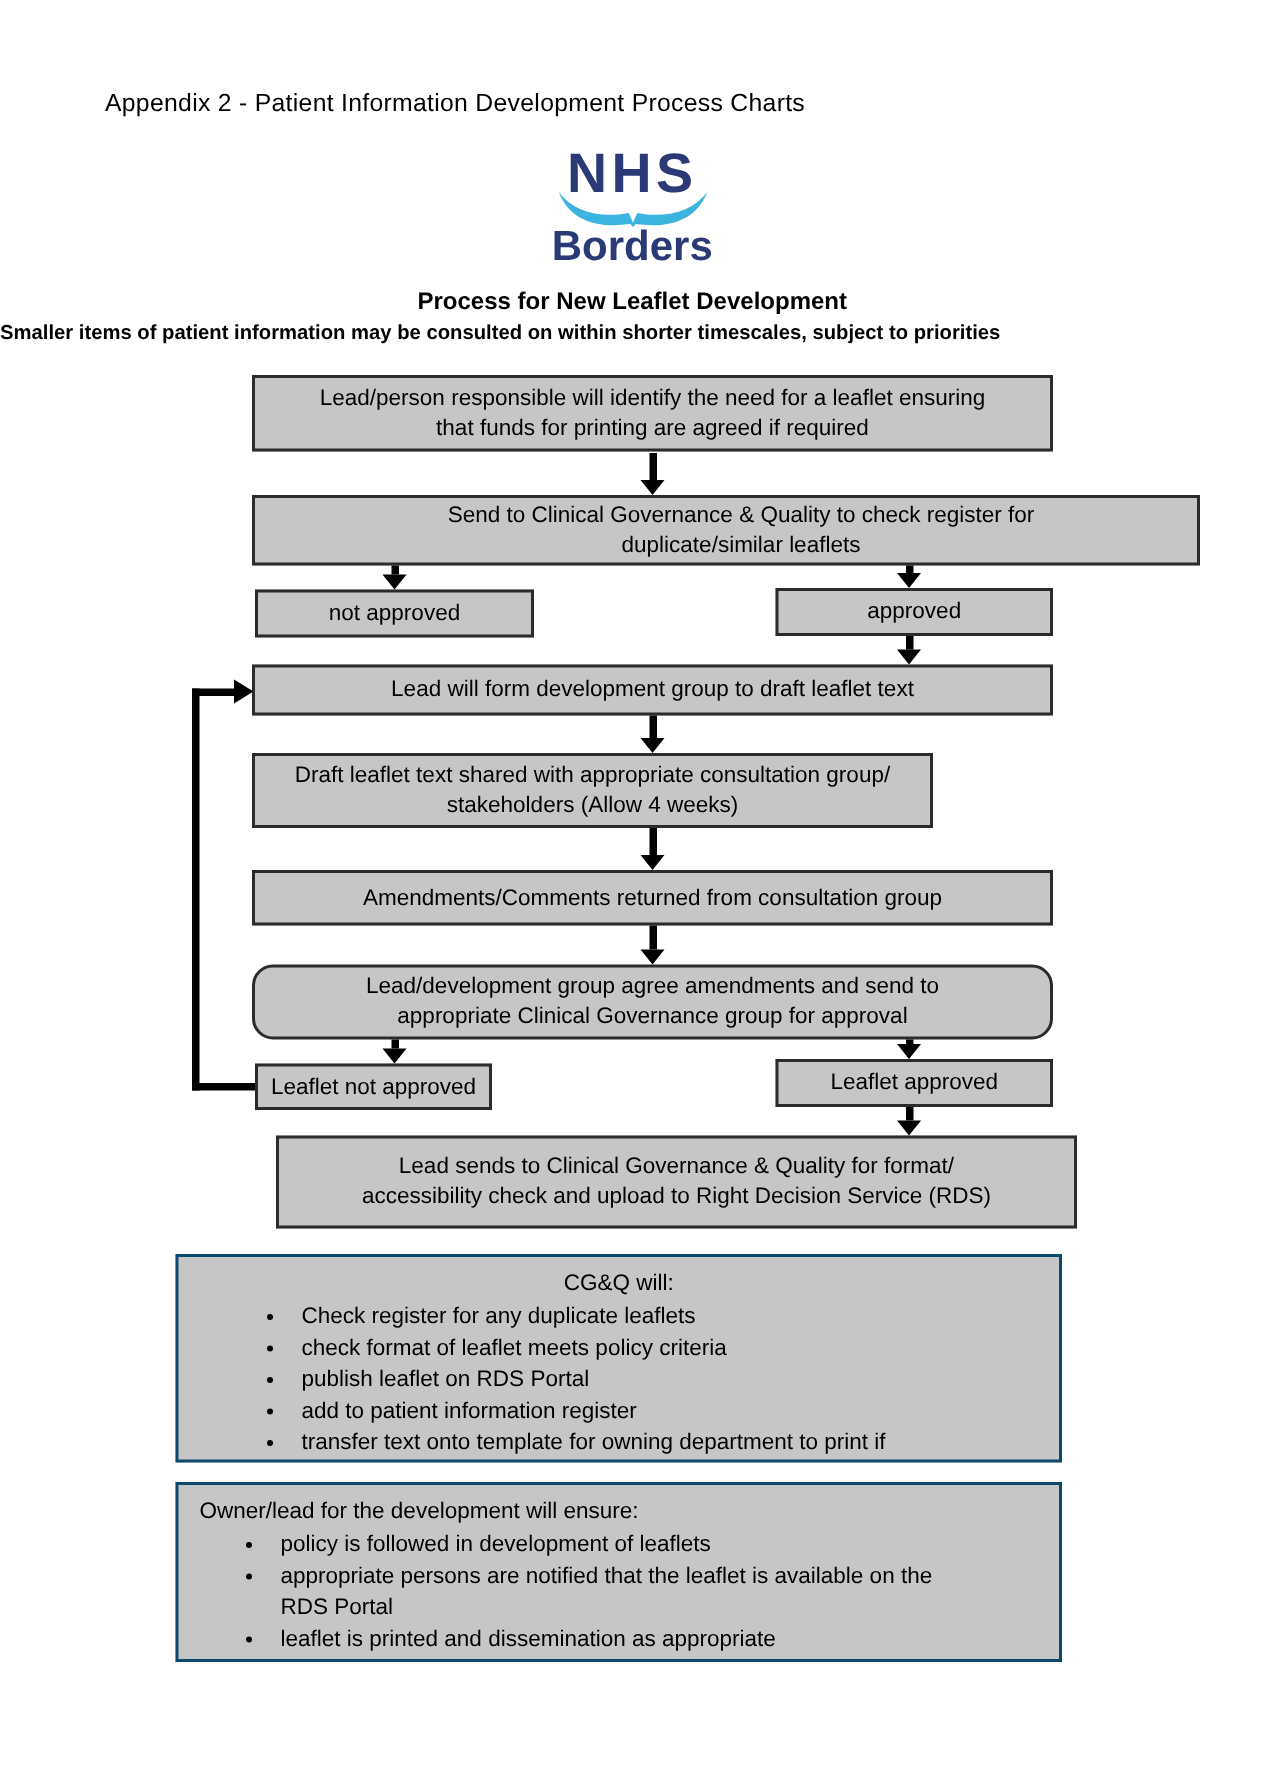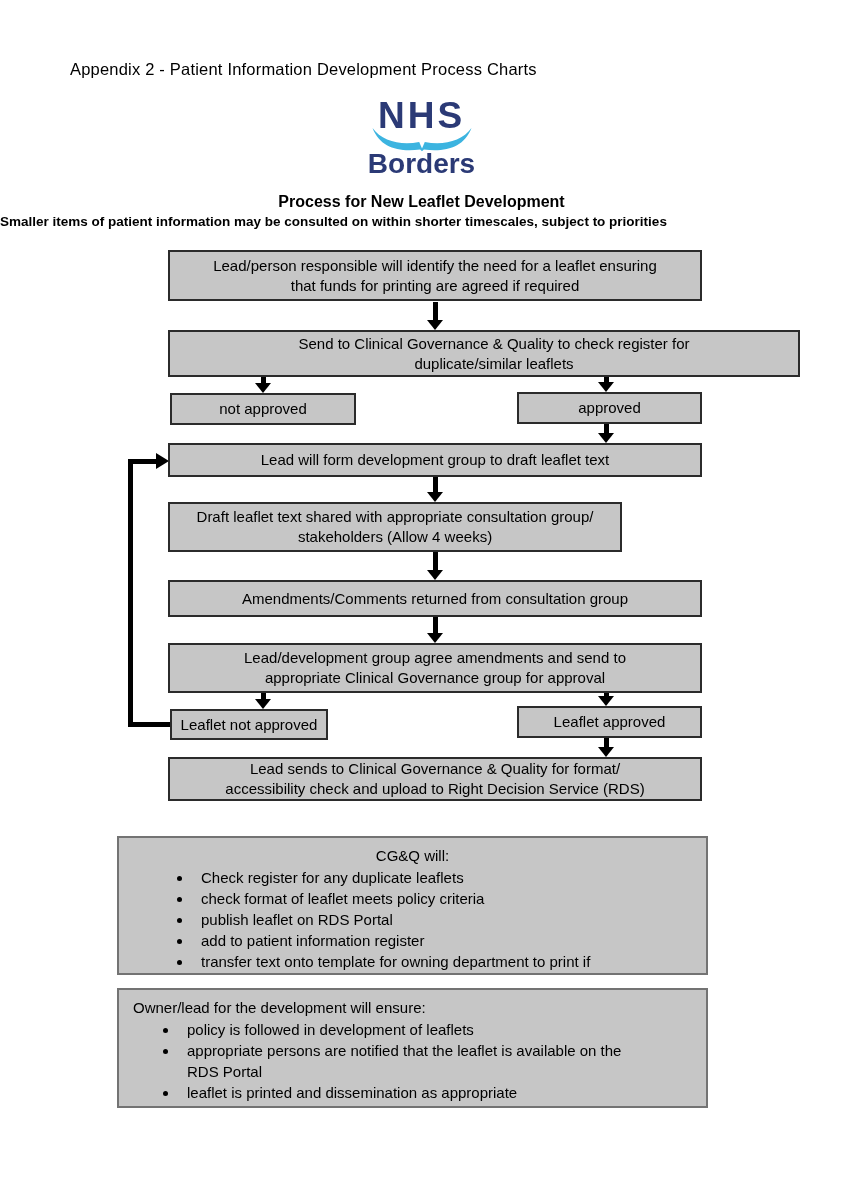--- a/index.html
+++ b/index.html
@@ -88,21 +88,21 @@
     border-top: 8px solid transparent;
     border-bottom: 8px solid transparent;
     border-left: 13px solid #000;
   }
 
   
   .panel {
     position: absolute;
     box-sizing: border-box;
     background: var(--boxfill, #c6c6c6);
-    border: 2px solid #737373;
+    border: 2px solid #0c4a6e;
     font-size: 15px;
     line-height: 21px;
     padding: 7px 12px 4px 12px;
   }
   .panel-heading-center { text-align: center; }
   .panel-heading-left { text-align: left; padding-left: 2px; }
   .panel ul { margin: 1px 0 0 0; padding-left: 62px; }
   .panel ul.tight { padding-left: 48px; }
   .panel li { padding-left: 8px; white-space: pre-line; }
 </style>
@@ -140,28 +140,28 @@
 
   <div class="fbox" style="left:517px; top:392px; width:185px; height:32px;">approved</div>
 
   <div class="fbox" style="left:168px; top:443px; width:534px; height:34px;">Lead will form development group to draft leaflet text</div>
 
   <div class="fbox" style="left:168px; top:502px; width:454px; height:50px;">Draft leaflet text shared with appropriate consultation group/
 stakeholders (Allow 4 weeks)</div>
 
   <div class="fbox" style="left:168px; top:580px; width:534px; height:37px;">Amendments/Comments returned from consultation group</div>
 
-  <div class="fbox" style="left:168px; top:643px; width:534px; height:50px;">Lead/development group agree amendments and send to
+  <div class="fbox" style="left:168px; top:643px; width:534px; height:50px;border-radius:14px;">Lead/development group agree amendments and send to
 appropriate Clinical Governance group for approval</div>
 
   <div class="fbox" style="left:170px; top:709px; width:158px; height:31px;">Leaflet not approved</div>
 
   <div class="fbox" style="left:517px; top:706px; width:185px; height:32px;">Leaflet approved</div>
 
-  <div class="fbox" style="left:168px; top:757px; width:534px; height:44px;">Lead sends to Clinical Governance &amp; Quality for format/
+  <div class="fbox" style="left:184px; top:757px; width:534px; height:62px;">Lead sends to Clinical Governance &amp; Quality for format/
 accessibility check and upload to Right Decision Service (RDS)</div>
 
   <div class="arrow" style="left:427px; top:302px; height:28px;">
       <div class="stem"></div>
       <div class="head"></div>
     </div>
   <div class="arrow" style="left:255px; top:377px; height:16px;">
       <div class="stem"></div>
       <div class="head"></div>
     </div>

